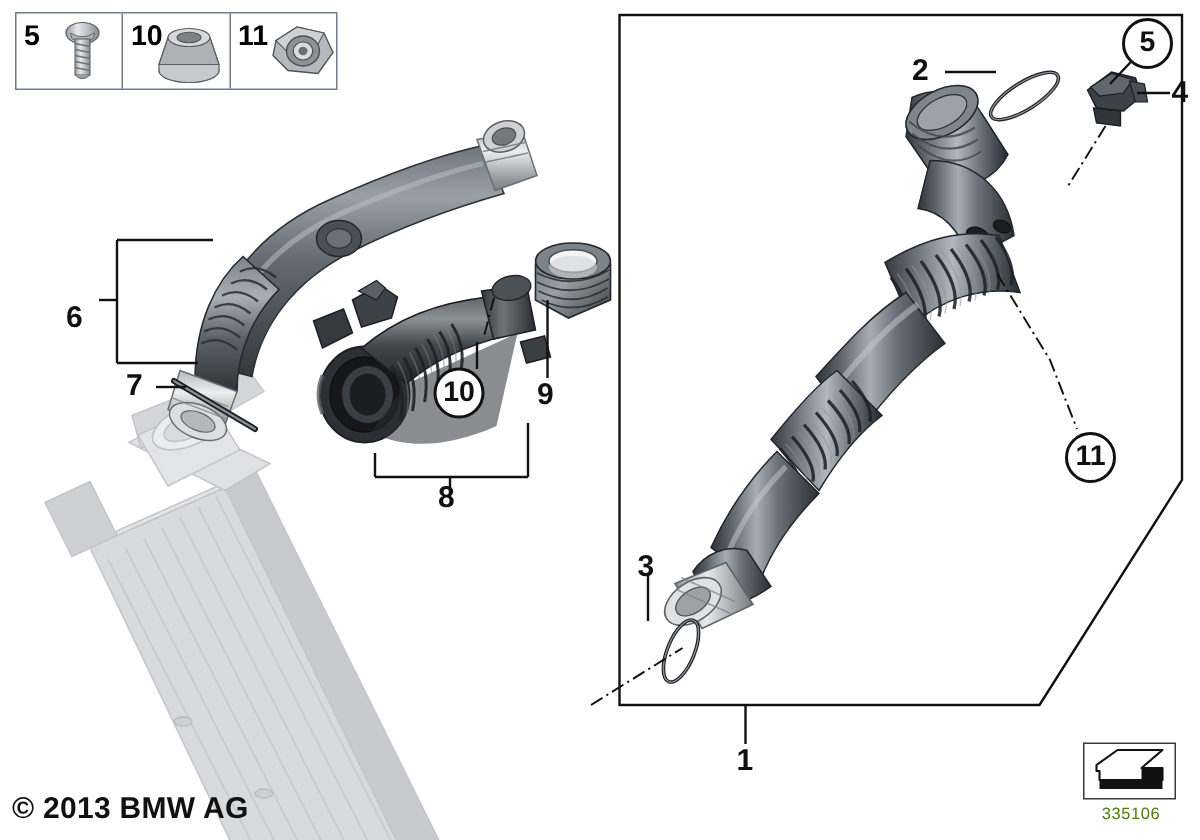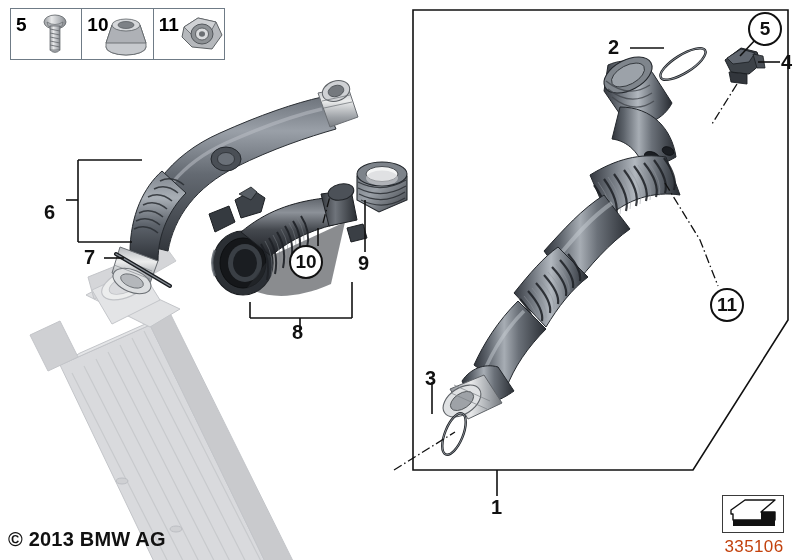--- a/index.html
+++ b/index.html
@@ -13,21 +13,21 @@
   
   #legend{position:absolute;left:10px;top:8px;width:215px;height:52px;
           border:1.2px solid #6f7b86;box-sizing:border-box;display:flex;background:#fff;}
   #legend .cell{flex:1;border-right:1.2px solid #6f7b86;position:relative;box-sizing:border-box;}
   #legend .cell:last-child{border-right:none;}
   #legend .cn{position:absolute;left:5px;top:5px;font-weight:bold;font-size:19px;}
   
   #arrowbox{position:absolute;left:722px;top:495px;width:62px;height:38px;
             border:1.2px solid #3a3a3a;box-sizing:border-box;background:#fff;}
   #diagno{position:absolute;left:722px;top:537px;width:64px;text-align:center;
-          font-size:17px;letter-spacing:.4px;color:#c2410c;}
+          font-size:11px;letter-spacing:.4px;color:#4d7c0f;}
   #copyright{position:absolute;left:8px;top:528px;font-size:20px;font-weight:bold;
              letter-spacing:.2px;color:#111;}
 </style>
 </head>
 <body>
 
 <div id="legend">
   <div class="cell">
     <span class="cn">5</span>
     <svg width="80" height="50" viewBox="0 0 80 50">

